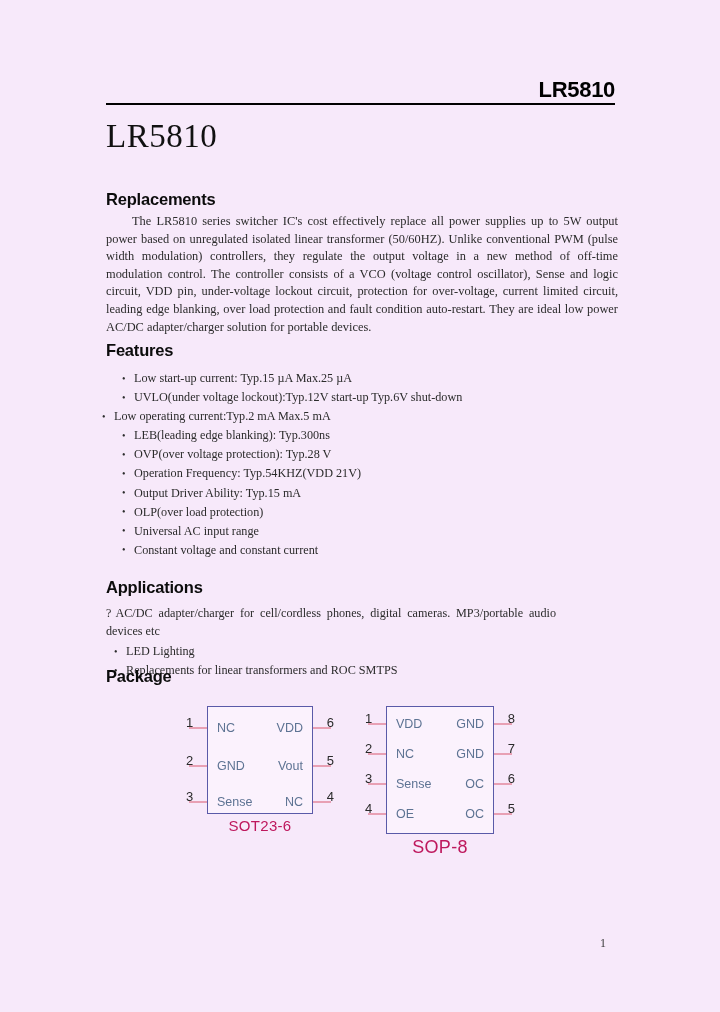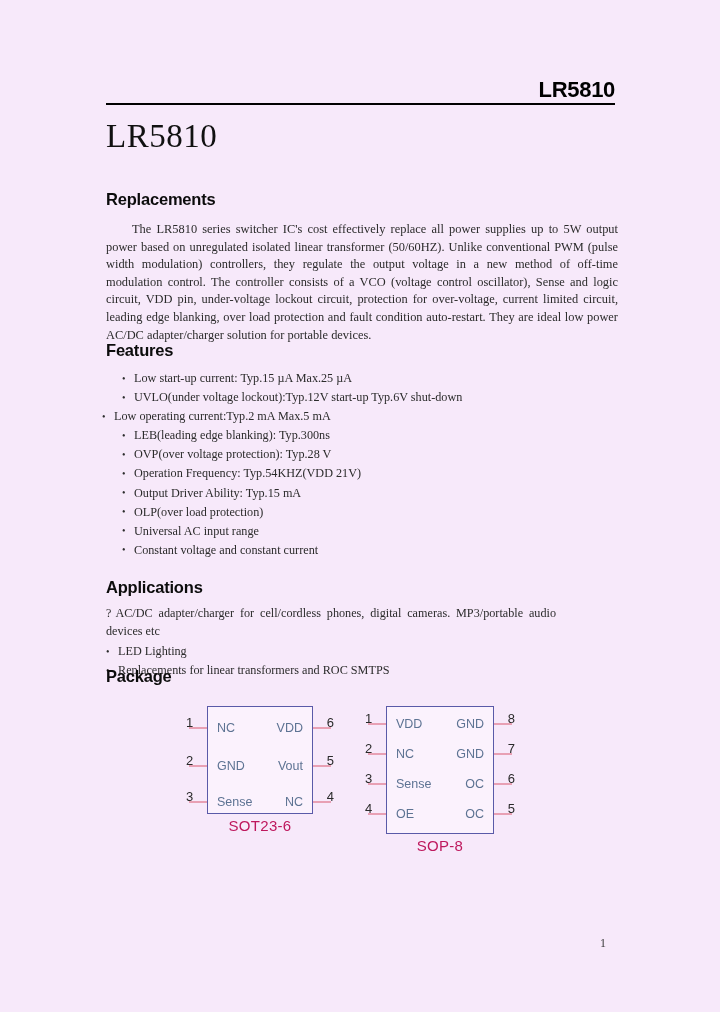--- a/index.html
+++ b/index.html
@@ -66,21 +66,21 @@
   }
 
   
   .desc-block {
     position: absolute;
     left: 106px;
     top: 190px;
     width: 512px;
   }
   .desc-body {
-    margin-top: 12px;
+    margin-top: 4px;
     text-align: justify;
     text-justify: inter-word;
     font-size: 12.4px;
     line-height: 17.6px;
     color: #2b2b2b;
     text-indent: 26px;
   }
 
   
   .features-block {
@@ -129,21 +129,21 @@
   .apps-lead {
     margin-top: 7px;
     font-size: 12.2px;
     line-height: 18px;
     color: #2b2b2b;
     text-align: justify;
     width: 450px;
   }
   .apps-lead .qmark { margin-right: 4px; }
   .apps-list {
-    margin: 0;
+    margin: 8px;
     padding: 0;
     list-style: none;
     margin-top: 2px;
   }
   .apps-item {
     font-size: 12.2px;
     line-height: 19.2px;
     color: #2b2b2b;
     padding-left: 12px;
     position: relative;
@@ -217,21 +217,21 @@
 
   .pkg-caption {
     margin-top: 3px;
     text-align: center;
     font-family: "Liberation Sans", sans-serif;
     font-size: 15px;
     color: #be185d;
     letter-spacing: 0.3px;
   }
   .pkg-fig.sot .pkg-caption { margin-left: 0px; }
-  .pkg-fig.sop .pkg-caption { margin-left: 0px; font-size: 15px; }
+  .pkg-fig.sop .pkg-caption { margin-left: 0px; font-size: 18px; }
 
   
   .page-number {
     position: absolute;
     left: 600px;
     top: 936px;
     font-family: "Liberation Serif", serif;
     font-size: 12px;
     color: #3a3a3a;
   }

